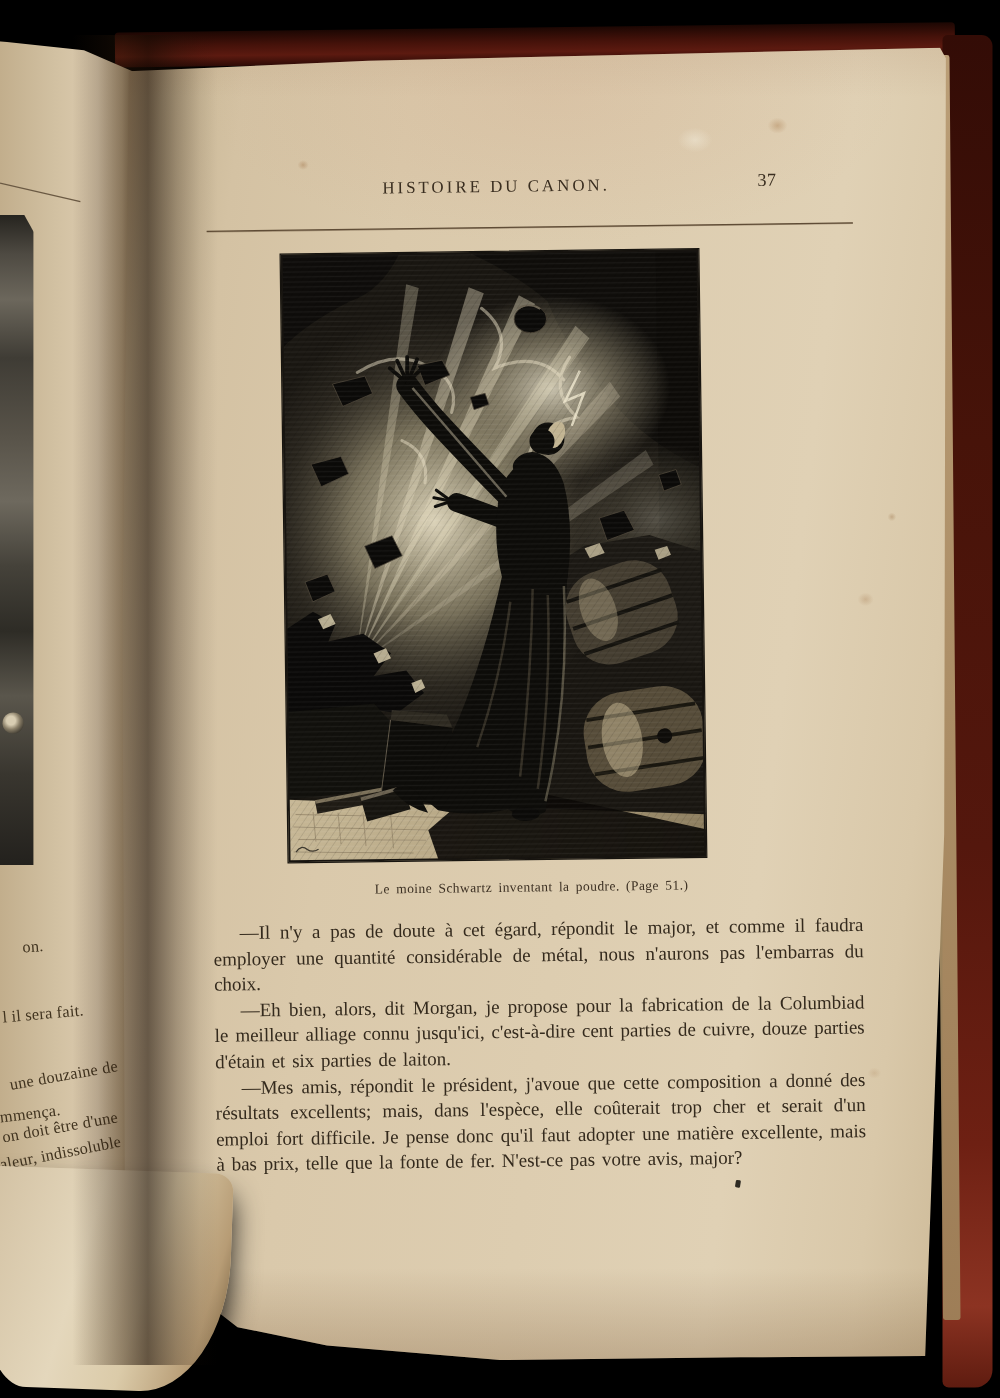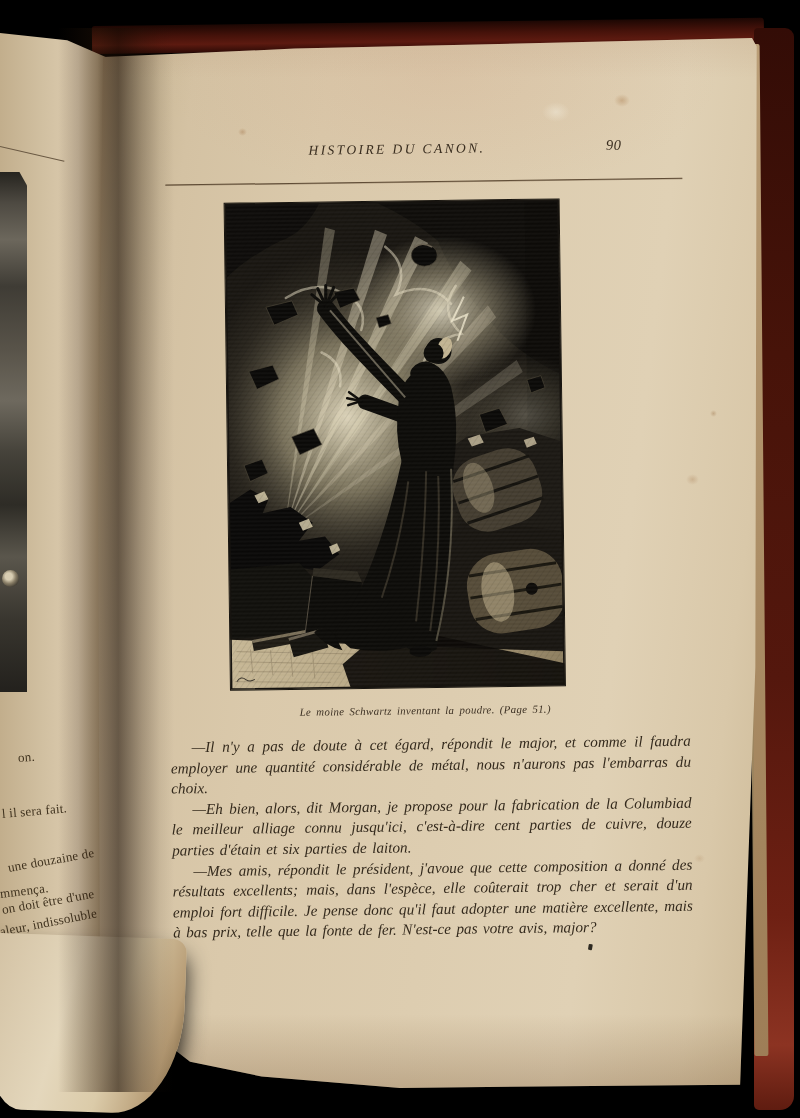--- a/index.html
+++ b/index.html
@@ -66,21 +66,20 @@
     background:linear-gradient(90deg,rgba(30,16,6,0) 0%,rgba(40,22,8,.42) 35%,rgba(24,12,4,.58) 52%,rgba(30,16,6,.28) 72%,rgba(30,16,6,.08) 88%,rgba(0,0,0,0) 100%);
   }
   
   .main-page{
     left:96px;top:36px;width:662px;height:1052px;z-index:3;
     background:
       radial-gradient(ellipse 60% 16% at 52% 4%,rgba(205,160,130,.20),transparent 70%),
       linear-gradient(180deg,rgba(140,90,60,.10) 0,transparent 4%,transparent 93%,rgba(110,75,40,.28) 100%),
       linear-gradient(97deg,#ab9370 0%,#c7b593 5%,#d4c2a3 13%,#dac9ab 30%,#ddcdb0 55%,#e0d1b5 75%,#d9c8a9 90%,#cdba98 100%);
     clip-path:polygon(1.06% 2%,30% 1.2%,99.1% 0.2%,99.8% 1%,99.6% 60%,97.3% 99.7%,75% 99.8%,45.9% 100%,25% 98.9%,14.2% 97.5%,6% 93.5%,0.6% 90.7%,0.3% 44%);
-    font-style:italic;
   }
   .content{
     position:absolute;inset:0;
     transform:rotate(-0.75deg);transform-origin:340px 120px;
     color:#342a1d;
   }
   .running-header{
     position:absolute;left:41px;top:105px;width:520px;text-align:center;
     font-size:13.5px;letter-spacing:2.4px;color:#3a2e20;
   }
@@ -140,21 +139,21 @@
 <div class="abs main-page">
   <div class="fox fox1"></div>
   <div class="fox fox2"></div>
   <div class="fox fox3"></div>
   <div class="fox fox4"></div>
   <div class="fox fox5"></div>
   <div class="fox fox6"></div>
 
   <div class="content">
     <div class="running-header">HISTOIRE DU CANON.</div>
-    <div class="page-number">90</div>
+    <div class="page-number">37</div>
     <div class="header-rule"></div>
 
     <div class="engraving">
       <svg viewBox="0 0 334 486" preserveAspectRatio="none">
         <defs>
           <radialGradient id="gA" cx="50%" cy="50%" r="50%">
             <stop offset="0" stop-color="#e6ddc2" stop-opacity=".95"></stop>
             <stop offset=".45" stop-color="#c3b894" stop-opacity=".55"></stop>
             <stop offset=".8" stop-color="#6b6350" stop-opacity=".18"></stop>
             <stop offset="1" stop-color="#6b6350" stop-opacity="0"></stop>

